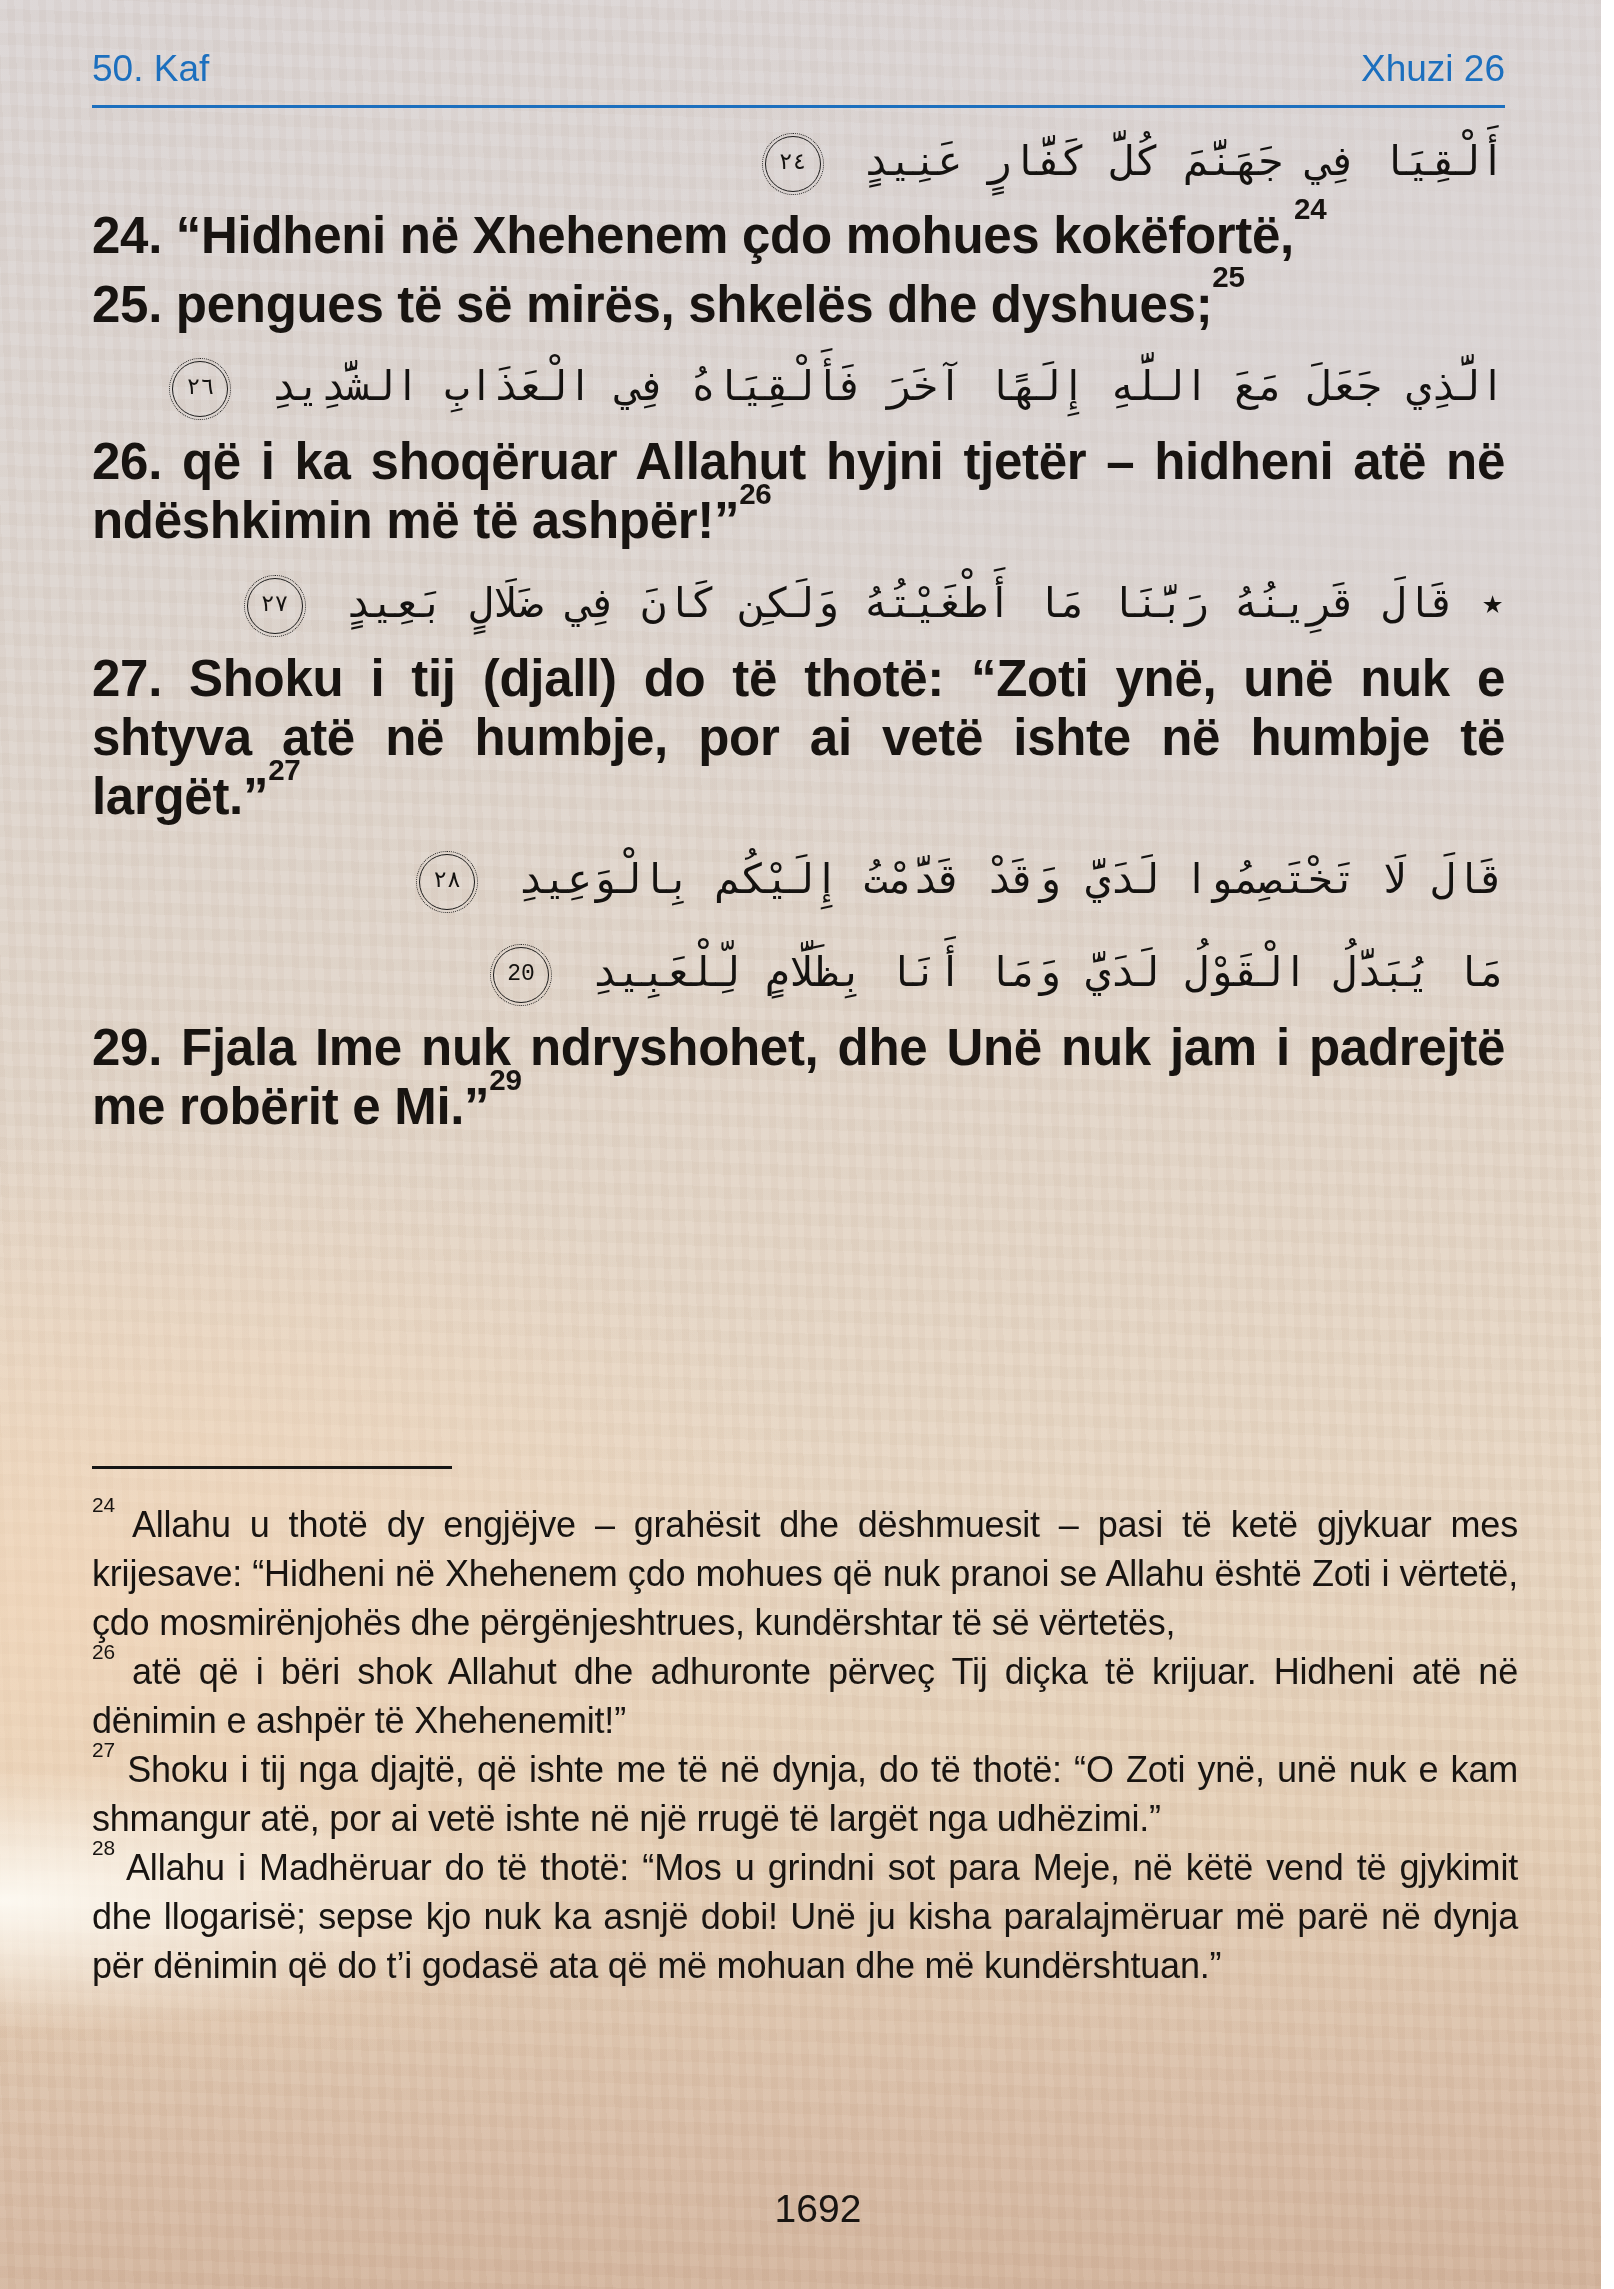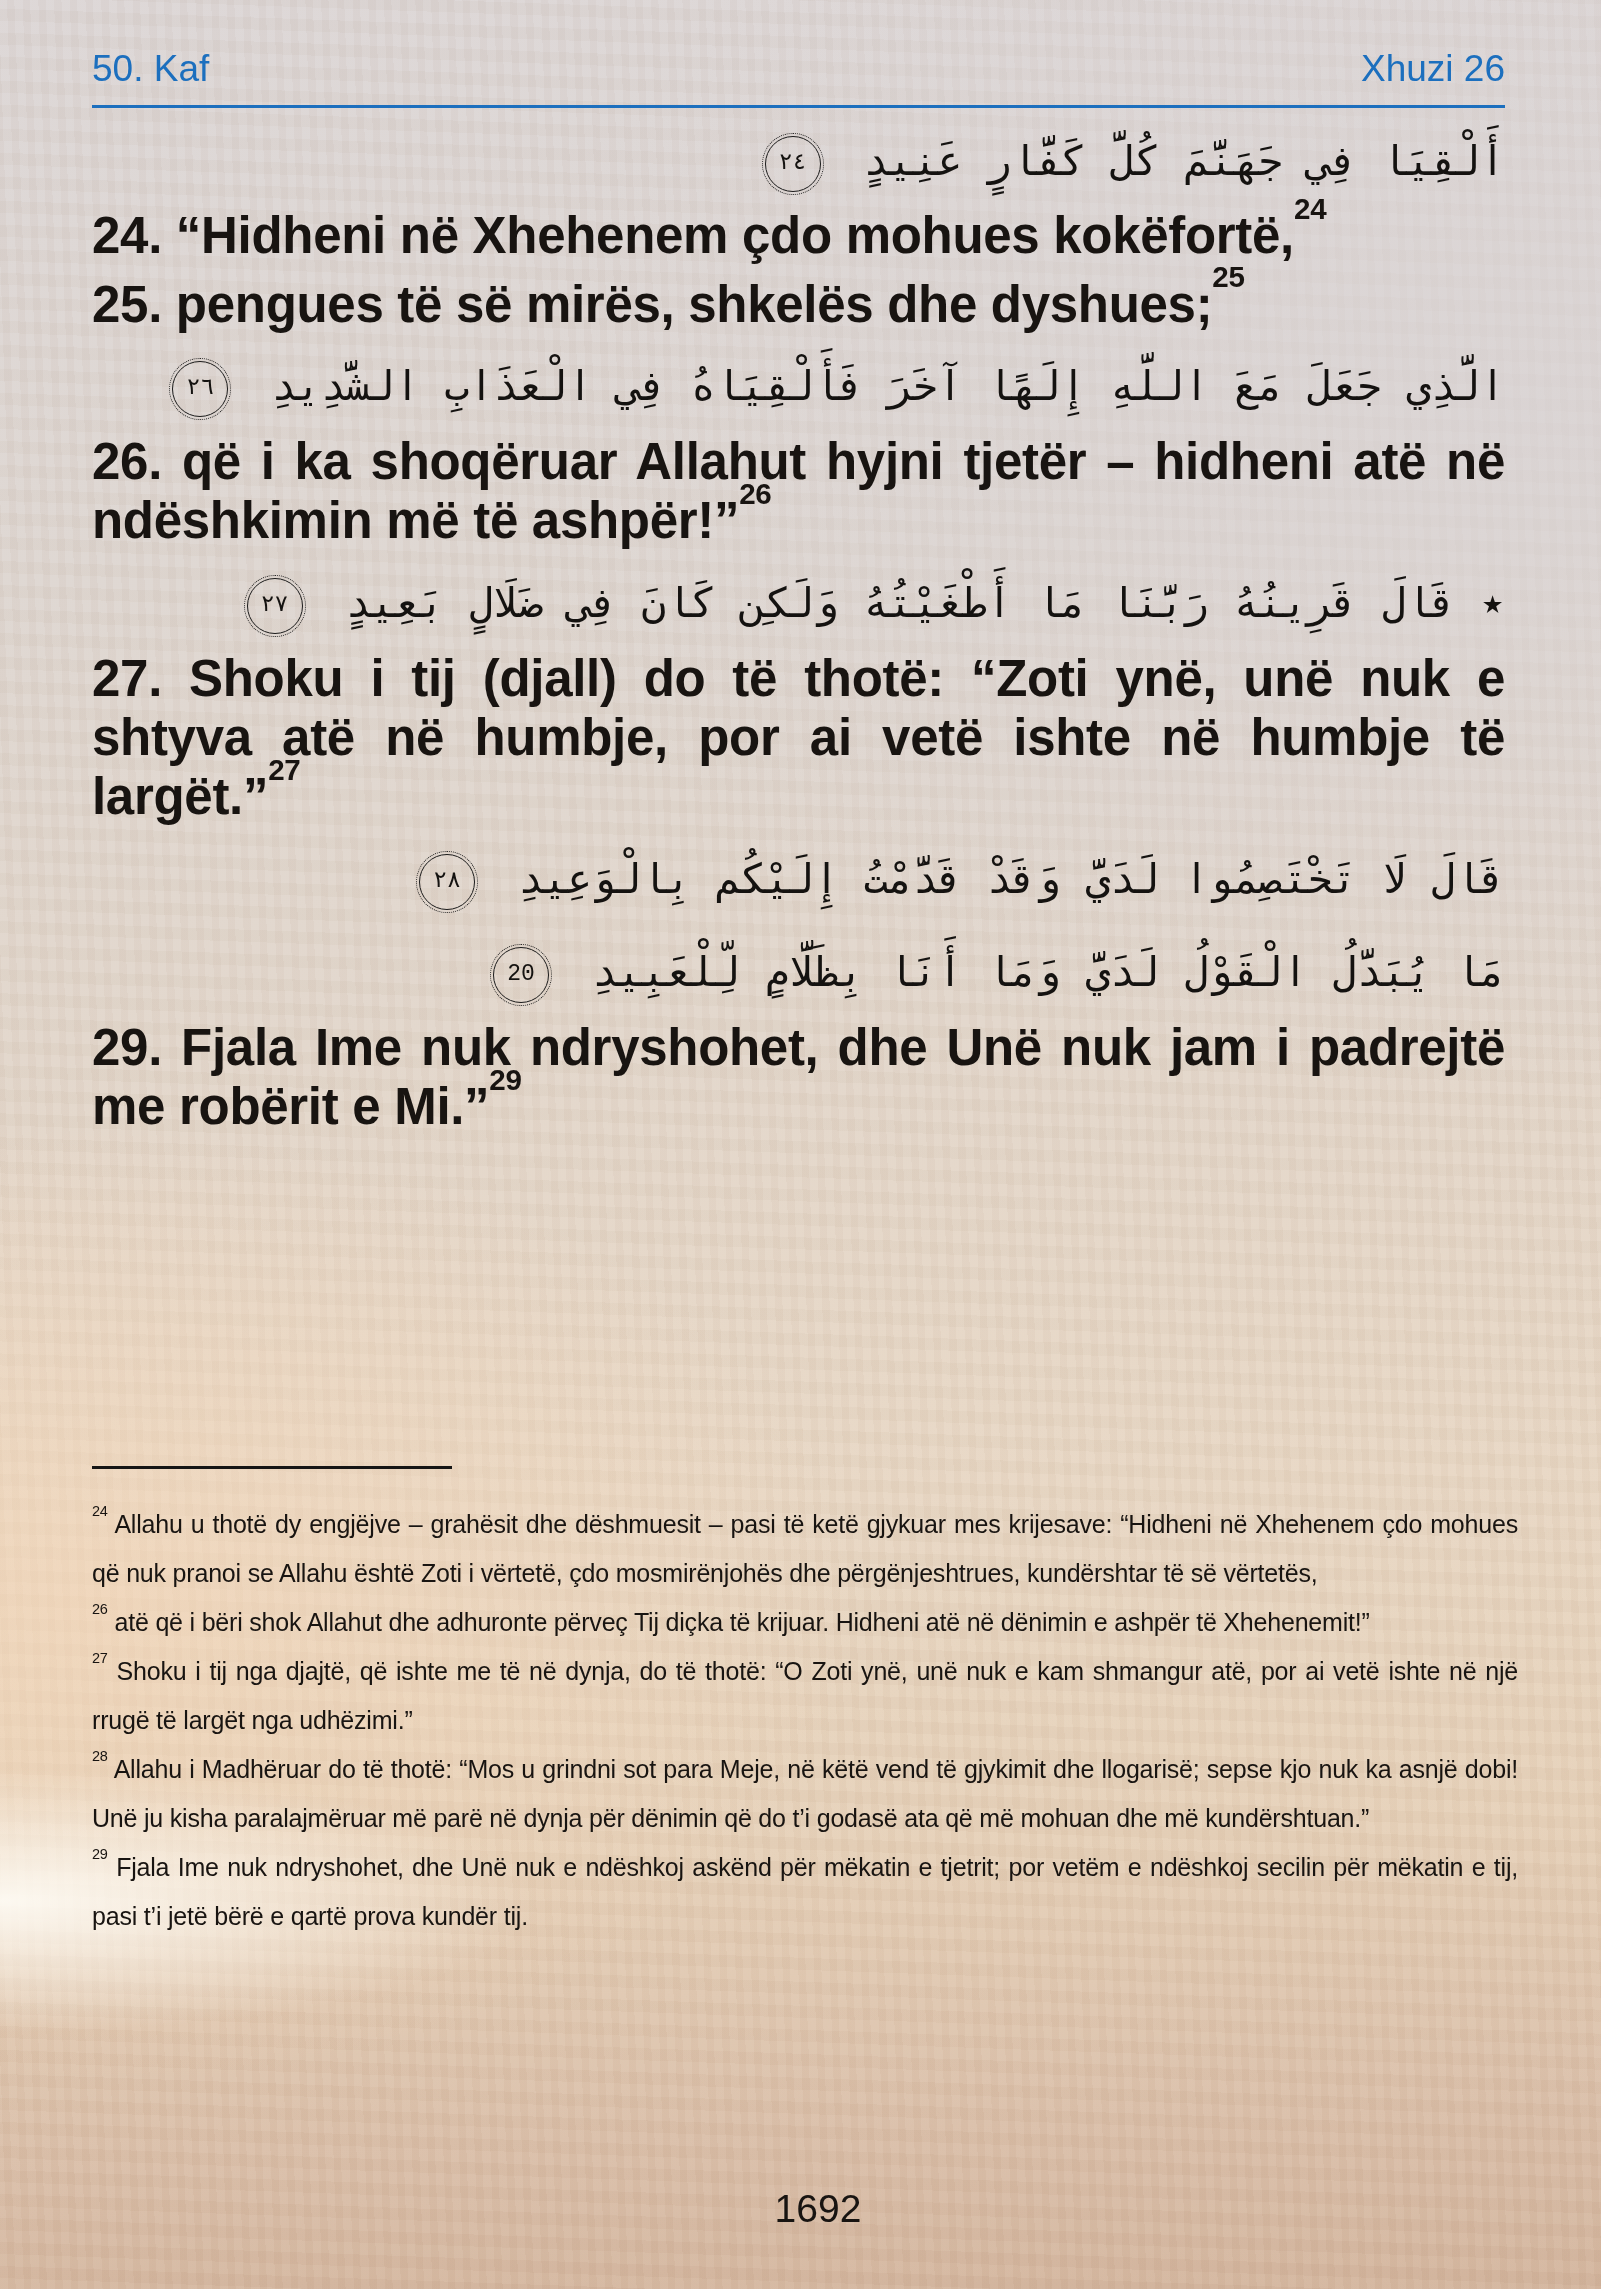--- a/index.html
+++ b/index.html
@@ -76,21 +76,21 @@
     left:92px;
     width:1426px;
     top:1466px;
   }
   .fn-rule{
     width:360px;height:2.8px;background:#151515;
     margin:0 0 31px;
   }
   .fn{
     margin:0;
-    font-size:25px;
+    font-size:36px;
     line-height:49px;
     font-weight:400;
     text-align:justify;
     letter-spacing:-0.2px;
   }
   .fn sup{font-weight:400;}
   .page-number{
     position:absolute;
     left:11px;top:2187px;
     width:1614px;
@@ -143,19 +143,18 @@
     <p class="alb"><span>29. Fjala Ime nuk ndryshohet, dhe Unë nuk jam i padrejtë me robërit e Mi.”</span><sup>29</sup></p>
 
   </main>
 
   <section class="footnotes">
     <div class="fn-rule"></div>
     <p class="fn"><sup>24</sup> <span>Allahu u thotë dy engjëjve – grahësit dhe dëshmuesit – pasi të ketë gjykuar mes krijesave: “Hidheni në Xhehenem çdo mohues që nuk pranoi se Allahu është Zoti i vërtetë, çdo mosmirënjohës dhe përgënjeshtrues, kundërshtar të së vërtetës,</span></p>
     <p class="fn"><sup>26</sup> <span>atë që i bëri shok Allahut dhe adhuronte përveç Tij diçka të krijuar. Hidheni atë në dënimin e ashpër të Xhehenemit!”</span></p>
     <p class="fn"><sup>27</sup> <span>Shoku i tij nga djajtë, që ishte me të në dynja, do të thotë: “O Zoti ynë, unë nuk e kam shmangur atë, por ai vetë ishte në një rrugë të largët nga udhëzimi.”</span></p>
     <p class="fn"><sup>28</sup> <span>Allahu i Madhëruar do të thotë: “Mos u grindni sot para Meje, në këtë vend të gjykimit dhe llogarisë; sepse kjo nuk ka asnjë dobi! Unë ju kisha paralajmëruar më parë në dynja për dënimin që do t’i godasë ata që më mohuan dhe më kundërshtuan.”</span></p>
-    <p class="fn"><sup>29</sup> <span>Fjala Ime nuk ndryshohet, dhe Unë nuk e ndëshkoj askënd për mëkatin e tjetrit; por vetëm e ndëshkoj secilin për mëkatin e tij, pasi t’i jetë bërë e qartë prova kundër tij.</span></p>
   </section>
 
   <div class="page-number">1692</div>
 
 </div>
 
 
 </body></html>

